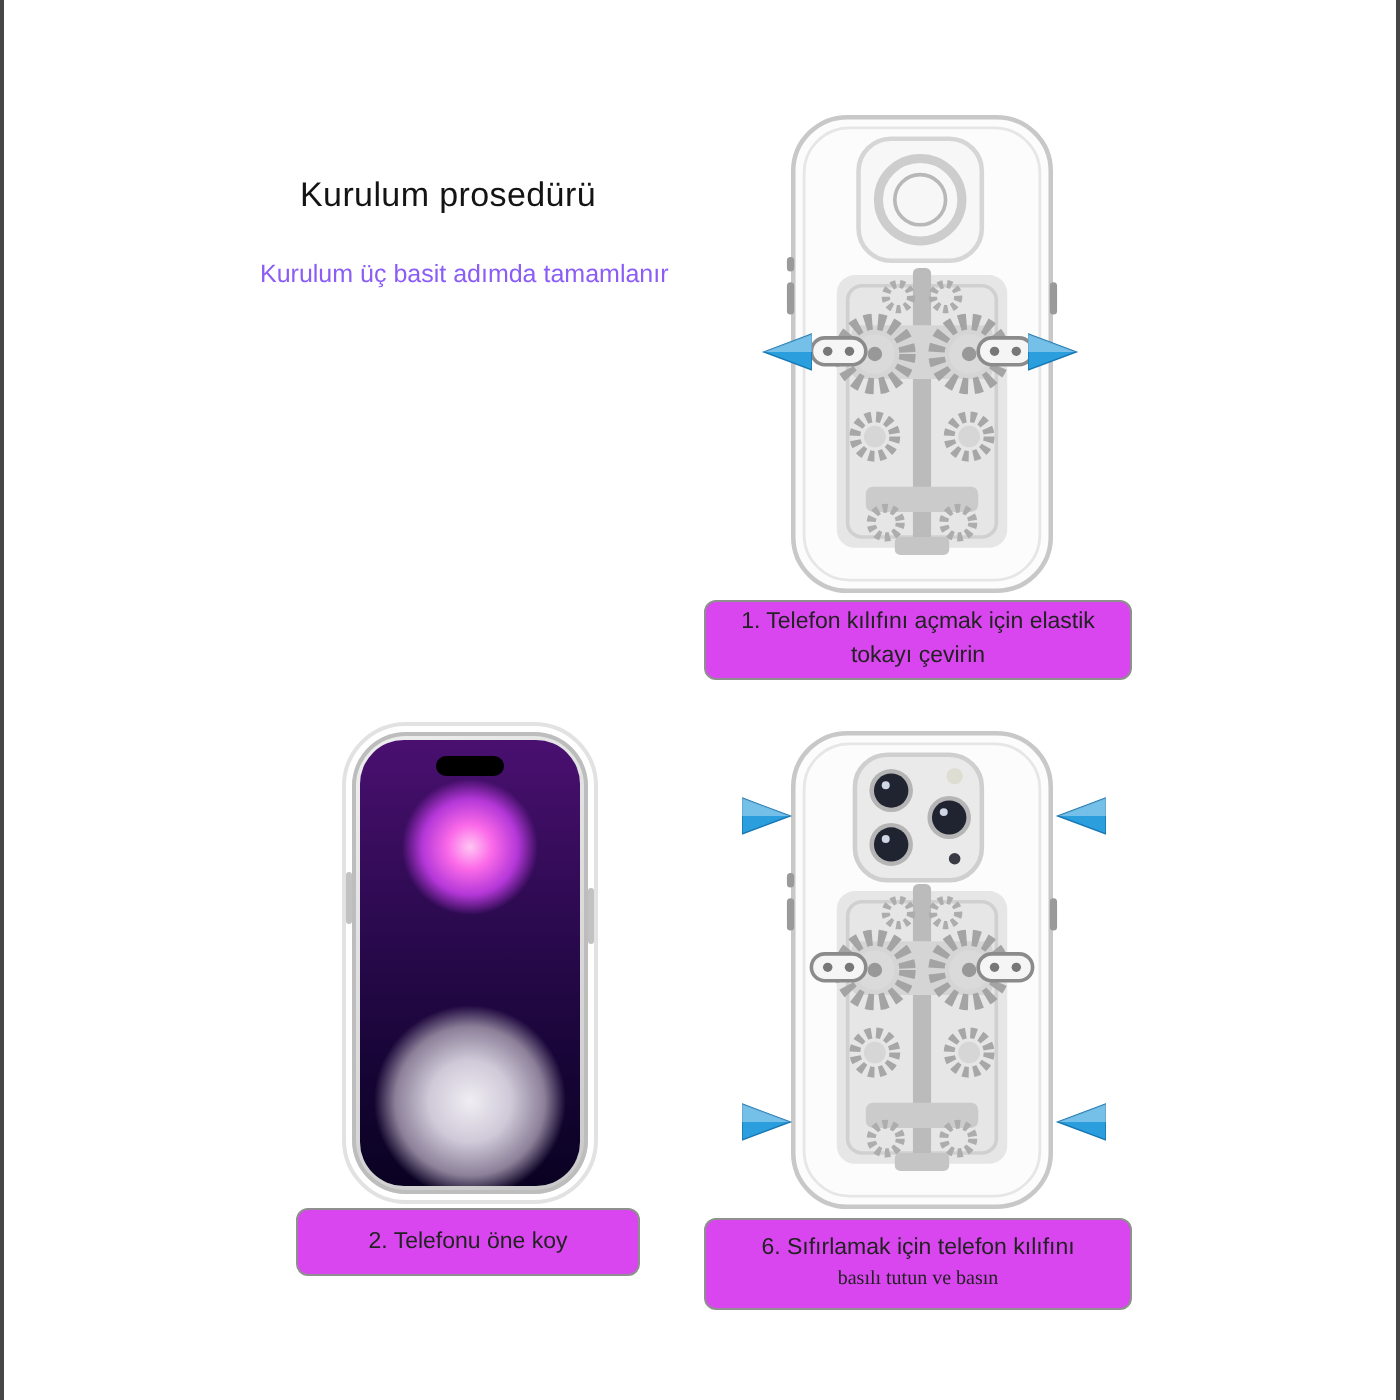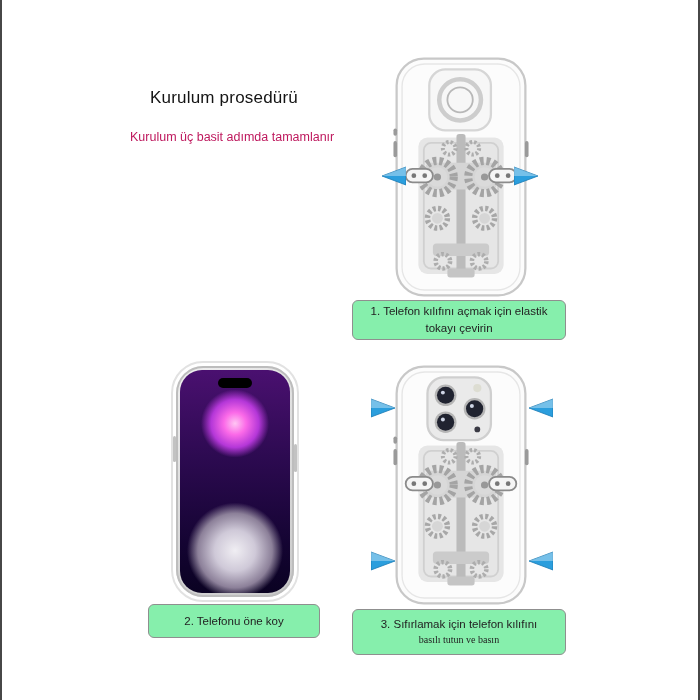--- a/index.html
+++ b/index.html
@@ -4,24 +4,24 @@
 <style>
   html,body{margin:0;padding:0;background:#ffffff;}
   #canvas{
     position:relative;width:700px;height:700px;background:#ffffff;overflow:hidden;
     font-family:"Liberation Sans",sans-serif;color:#1c1c1c;
   }
   .edge{position:absolute;top:0;width:2px;height:700px;background:#474747;}
   .edge.left{left:0;}
   .edge.right{right:0;}
   .title{position:absolute;left:130px;top:88px;font-size:17px;font-weight:400;letter-spacing:.2px;color:#141414;margin-left:20px;}
-  .subtitle{position:absolute;left:130px;top:130px;font-size:12.5px;color:#be185d;}
+  .subtitle{position:absolute;left:130px;top:130px;font-size:12.5px;color:#8b5cf6;}
   .fig{position:absolute;}
   .caption{
-    position:absolute;background:#86efac;border:1px solid #8f8f8f;border-radius:6px;
+    position:absolute;background:#d946ef;border:1px solid #8f8f8f;border-radius:6px;
     display:flex;flex-direction:column;align-items:center;justify-content:center;
     text-align:center;font-size:11.5px;color:#222;line-height:1.45;padding:16px 6px;box-sizing:border-box;
   }
   .caption .small{font-size:10px;font-family:Liberation Serif, serif;}
   .arrow{position:absolute;}
   .arrow-poly{stroke:#1878b4;stroke-width:0.8;}
   
   .phone-wrap{position:absolute;left:171px;top:361px;width:128px;height:241px;}
   .phone-case-outline{position:absolute;inset:0;border:2px solid #e2e2e2;border-radius:32px;}
   .phone-body{
@@ -200,17 +200,17 @@
   <svg class="arrow" style="left:371px;top:551px;" width="26" height="20" viewBox="0 0 26 20">
     <polygon class="arrow-poly" points="0,1 24,10 0,19" fill="#2b9edd"></polygon>
     <polygon points="0,1 24,10 0,10" fill="rgba(255,255,255,0.35)"></polygon>
   </svg>
   <svg class="arrow" style="left:527px;top:551px;" width="26" height="20" viewBox="0 0 26 20">
     <polygon class="arrow-poly" points="26,1 2,10 26,19" fill="#2b9edd"></polygon>
     <polygon points="26,1 2,10 26,10" fill="rgba(255,255,255,0.35)"></polygon>
   </svg>
 
   <div class="caption" style="left:352px;top:609px;width:214px;height:46px;">
-    <span>3. Sıfırlamak için telefon kılıfını</span>
+    <span>6. Sıfırlamak için telefon kılıfını</span>
     <span class="small">basılı tutun ve basın</span>
   </div>
 
 </div>
 
 </body></html>

